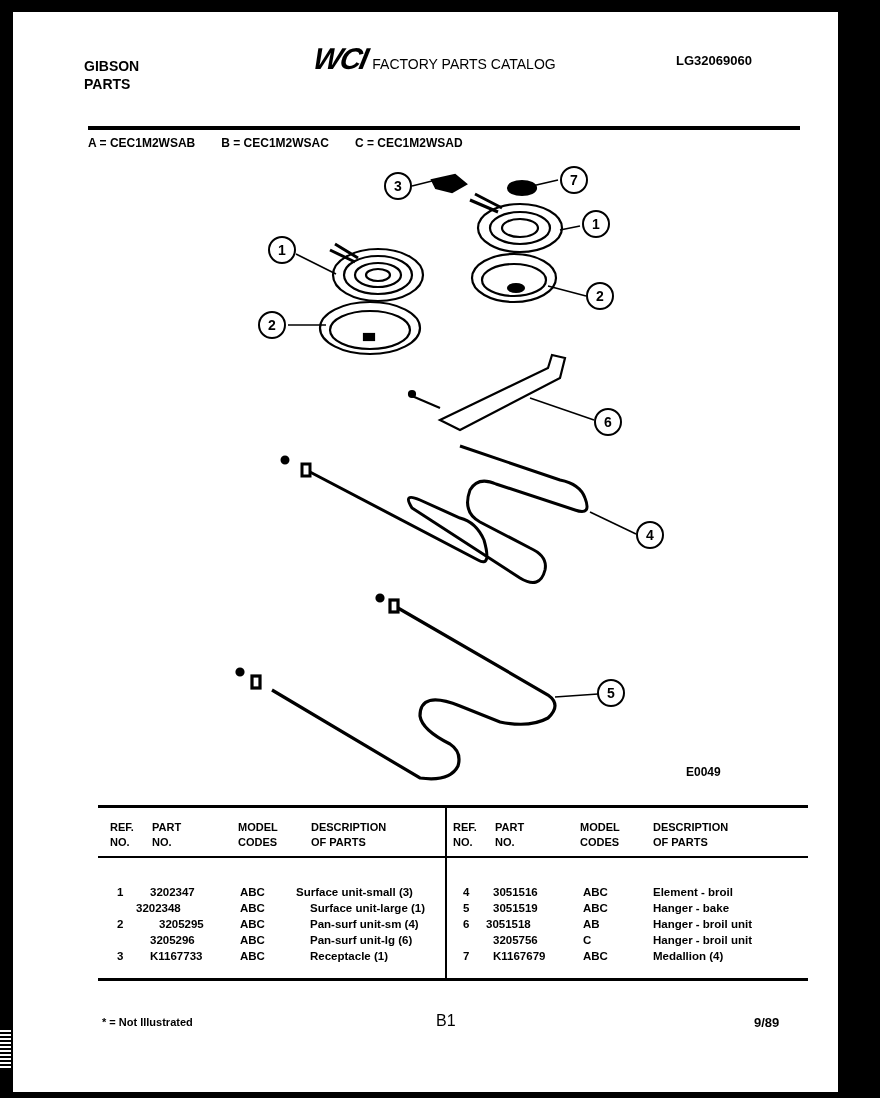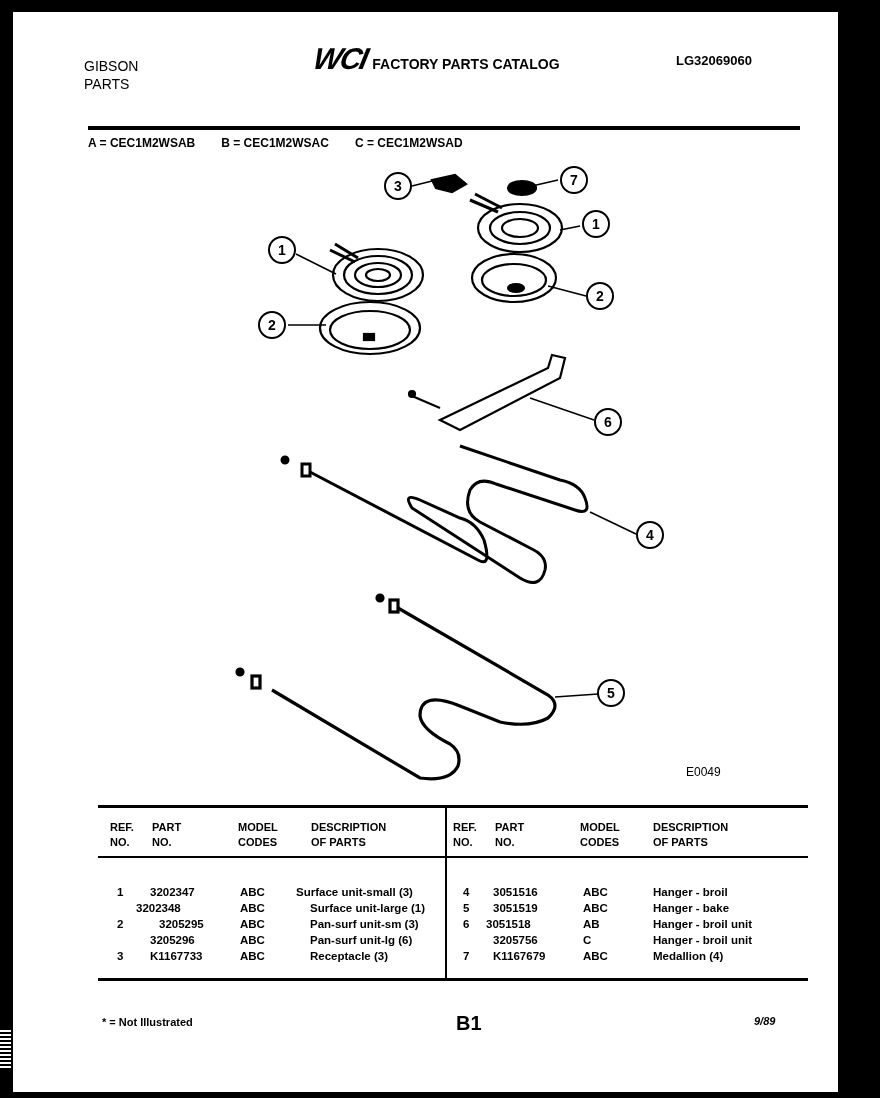--- a/index.html
+++ b/index.html
@@ -10,48 +10,48 @@
   .page {
     position: absolute; left: 13px; top: 12px; width: 825px; height: 1080px; background: #fff;
   }
   .left-strip {
     position: absolute; left: 0; top: 12px; width: 13px; height: 1086px; background: #000;
   }
   .scan-tab {
     position: absolute; left: 0; top: 1030px; width: 11px; height: 40px;
     background: repeating-linear-gradient(#fff 0 2px, #000 2px 4px);
   }
-  .brand { position: absolute; left: 84px; top: 57px; font-size: 14px; line-height: 18px; font-weight: normal; }
+  .brand { position: absolute; left: 84px; top: 57px; font-size: 14px; line-height: 18px; font-weight: bold; }
   .logo-wrap { position: absolute; left: 314px; top: 44px; display: flex; align-items: center; }
   .logo {
     font-size: 30px; font-weight: bold; font-style: italic; letter-spacing: -2px;
     transform: skewX(-12deg); font-family: "Liberation Sans", sans-serif; line-height: 30px;
   }
-  .catalog-title { font-size: 14px; font-weight: bold; margin-left: 6px; margin-top: 10px; }
+  .catalog-title { font-size: 14px; font-weight: normal; margin-left: 6px; margin-top: 10px; }
   .catalog-no { position: absolute; left: 676px; top: 53px; font-size: 13px; font-weight: bold; }
   .rule-top { position: absolute; left: 88px; top: 126px; width: 712px; height: 4px; background: #000; }
   .models { position: absolute; left: 88px; top: 136px; font-size: 12px; font-weight: bold; display: flex; gap: 26px; }
   .diagram { position: absolute; left: 0; top: 0; width: 880px; height: 800px; }
-  .fig-code { position: absolute; left: 686px; top: 765px; font-size: 12px; font-weight: normal; }
+  .fig-code { position: absolute; left: 686px; top: 765px; font-size: 12px; font-weight: bold; }
   .parts-table {
     position: absolute; left: 98px; top: 805px; width: 710px; height: 170px;
     border-top: 3px solid #000; border-bottom: 3px solid #000;
   }
   .half { position: absolute; top: 0; height: 100%; }
   .half.left { left: 0; width: 347px; border-right: 2px solid #000; }
   .half.right { left: 349px; width: 361px; }
   .thead { position: absolute; top: 12px; left: 0; right: 0; font-size: 11px; font-weight: bold; line-height: 15px; }
   .hrule { position: absolute; top: 48px; left: 0; right: 0; height: 2px; background: #000; }
   .th { position: absolute; }
   .rows { position: absolute; top: 76px; left: 0; right: 0; font-size: 11.5px; font-weight: bold; }
   .row { position: relative; height: 16px; line-height: 16px; }
   .row span { position: absolute; white-space: nowrap; }
   .footer-note { position: absolute; left: 102px; top: 1016px; font-size: 11px; font-weight: bold; }
-  .page-no { position: absolute; left: 456px; top: 1012px; font-size: 20px; font-weight: bold; }
-  .date { position: absolute; left: 754px; top: 1015px; font-size: 11px; font-weight: bold; font-style: italic; }
+  .page-no { position: absolute; left: 436px; top: 1012px; font-size: 16px; font-weight: normal; }
+  .date { position: absolute; left: 754px; top: 1015px; font-size: 13px; font-weight: bold; }
 </style>
 </head>
 <body>
 
 <div class="left-strip"></div>
 <div class="scan-tab"></div>
 
 <div class="page"></div>
 
 <div class="brand">
@@ -210,33 +210,33 @@
       <div class="row">
           <span style="left:19px"></span>
           <span style="left:38px">3202348</span>
           <span style="left:142px">ABC</span>
           <span style="left:212px">Surface unit-large (1)</span>
         </div>
       <div class="row">
           <span style="left:19px">2</span>
           <span style="left:61px">3205295</span>
           <span style="left:142px">ABC</span>
-          <span style="left:212px">Pan-surf unit-sm (3)</span>
+          <span style="left:212px">Pan-surf unit-sm (4)</span>
         </div>
       <div class="row">
           <span style="left:19px"></span>
           <span style="left:52px">3205296</span>
           <span style="left:142px">ABC</span>
           <span style="left:212px">Pan-surf unit-lg (6)</span>
         </div>
       <div class="row">
           <span style="left:19px">3</span>
           <span style="left:52px">K1167733</span>
           <span style="left:142px">ABC</span>
-          <span style="left:212px">Receptacle (3)</span>
+          <span style="left:212px">Receptacle (1)</span>
         </div>
     </div>
   </div>
   <div class="half right">
     <div class="thead">
       <div class="th" style="left:6px">
           <div>REF.</div>
           <div>NO.</div>
         </div>
       <div class="th" style="left:48px">
@@ -251,21 +251,21 @@
           <div>DESCRIPTION</div>
           <div>OF PARTS</div>
         </div>
     </div>
     <div class="hrule"></div>
     <div class="rows">
       <div class="row">
           <span style="left:16px">4</span>
           <span style="left:46px">3051516</span>
           <span style="left:136px">ABC</span>
-          <span style="left:206px">Hanger - broil</span>
+          <span style="left:206px">Element - broil</span>
         </div>
       <div class="row">
           <span style="left:16px">5</span>
           <span style="left:46px">3051519</span>
           <span style="left:136px">ABC</span>
           <span style="left:206px">Hanger - bake</span>
         </div>
       <div class="row">
           <span style="left:16px">6</span>
           <span style="left:39px">3051518</span>

